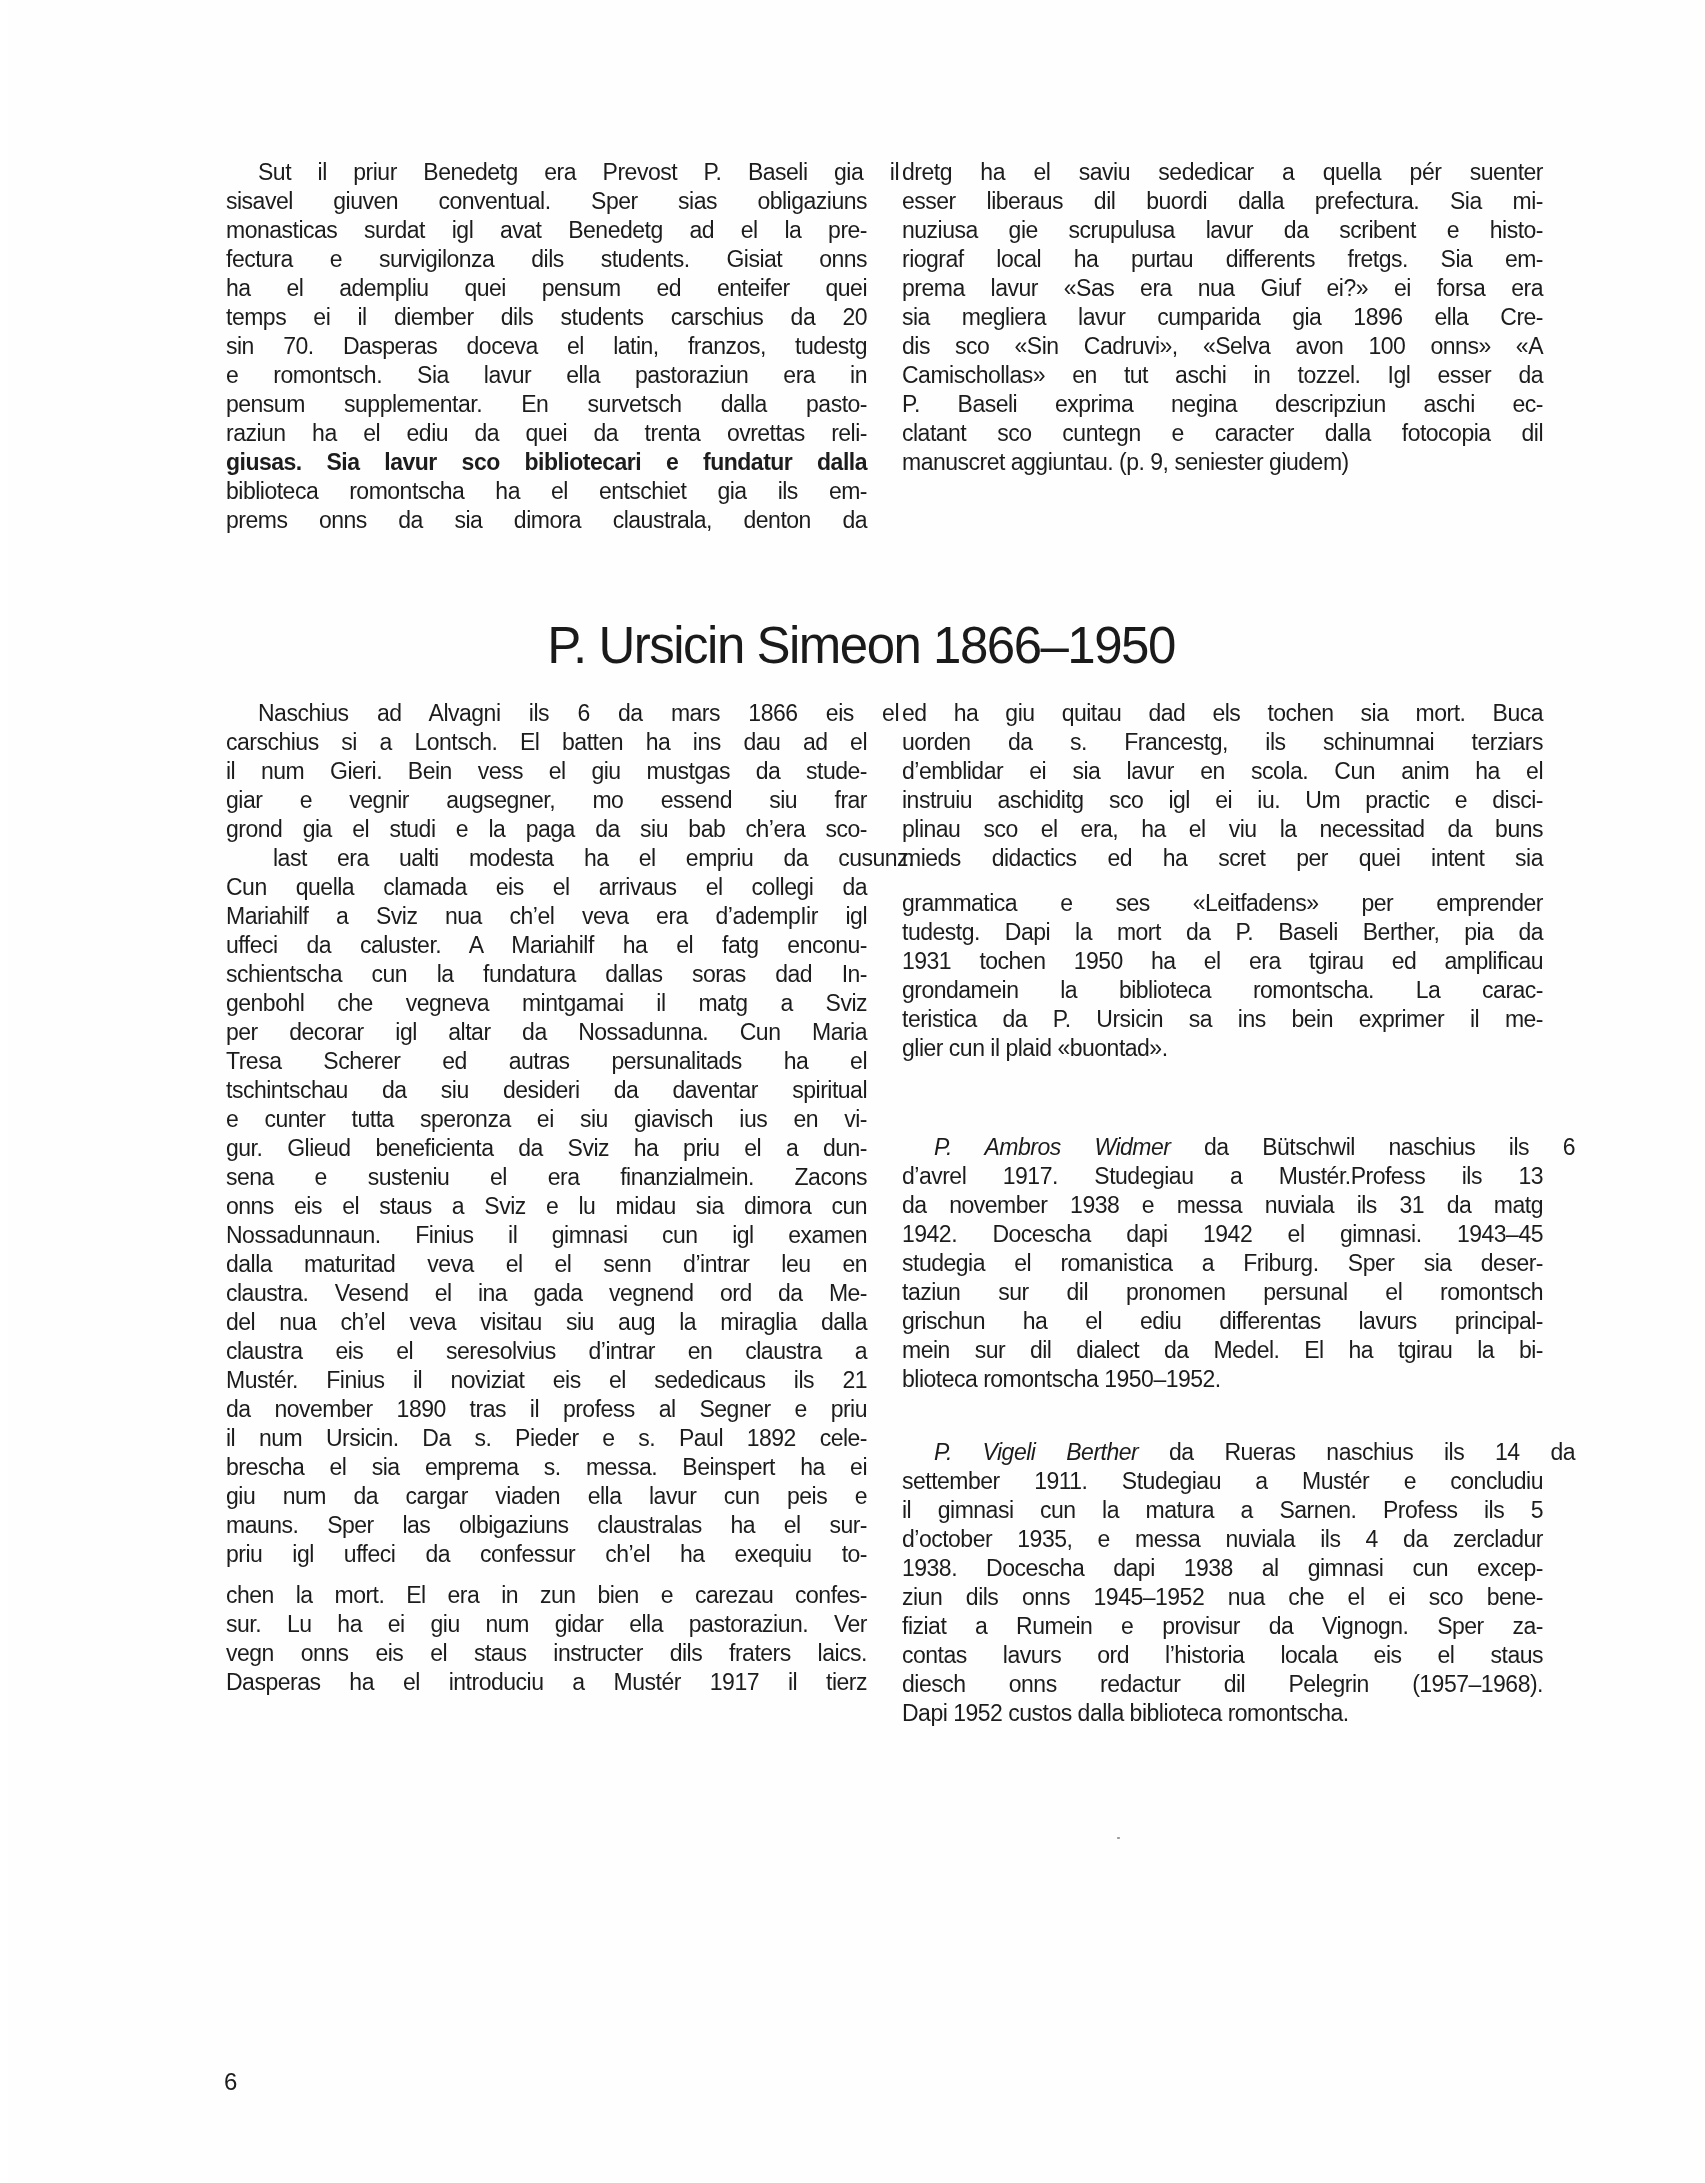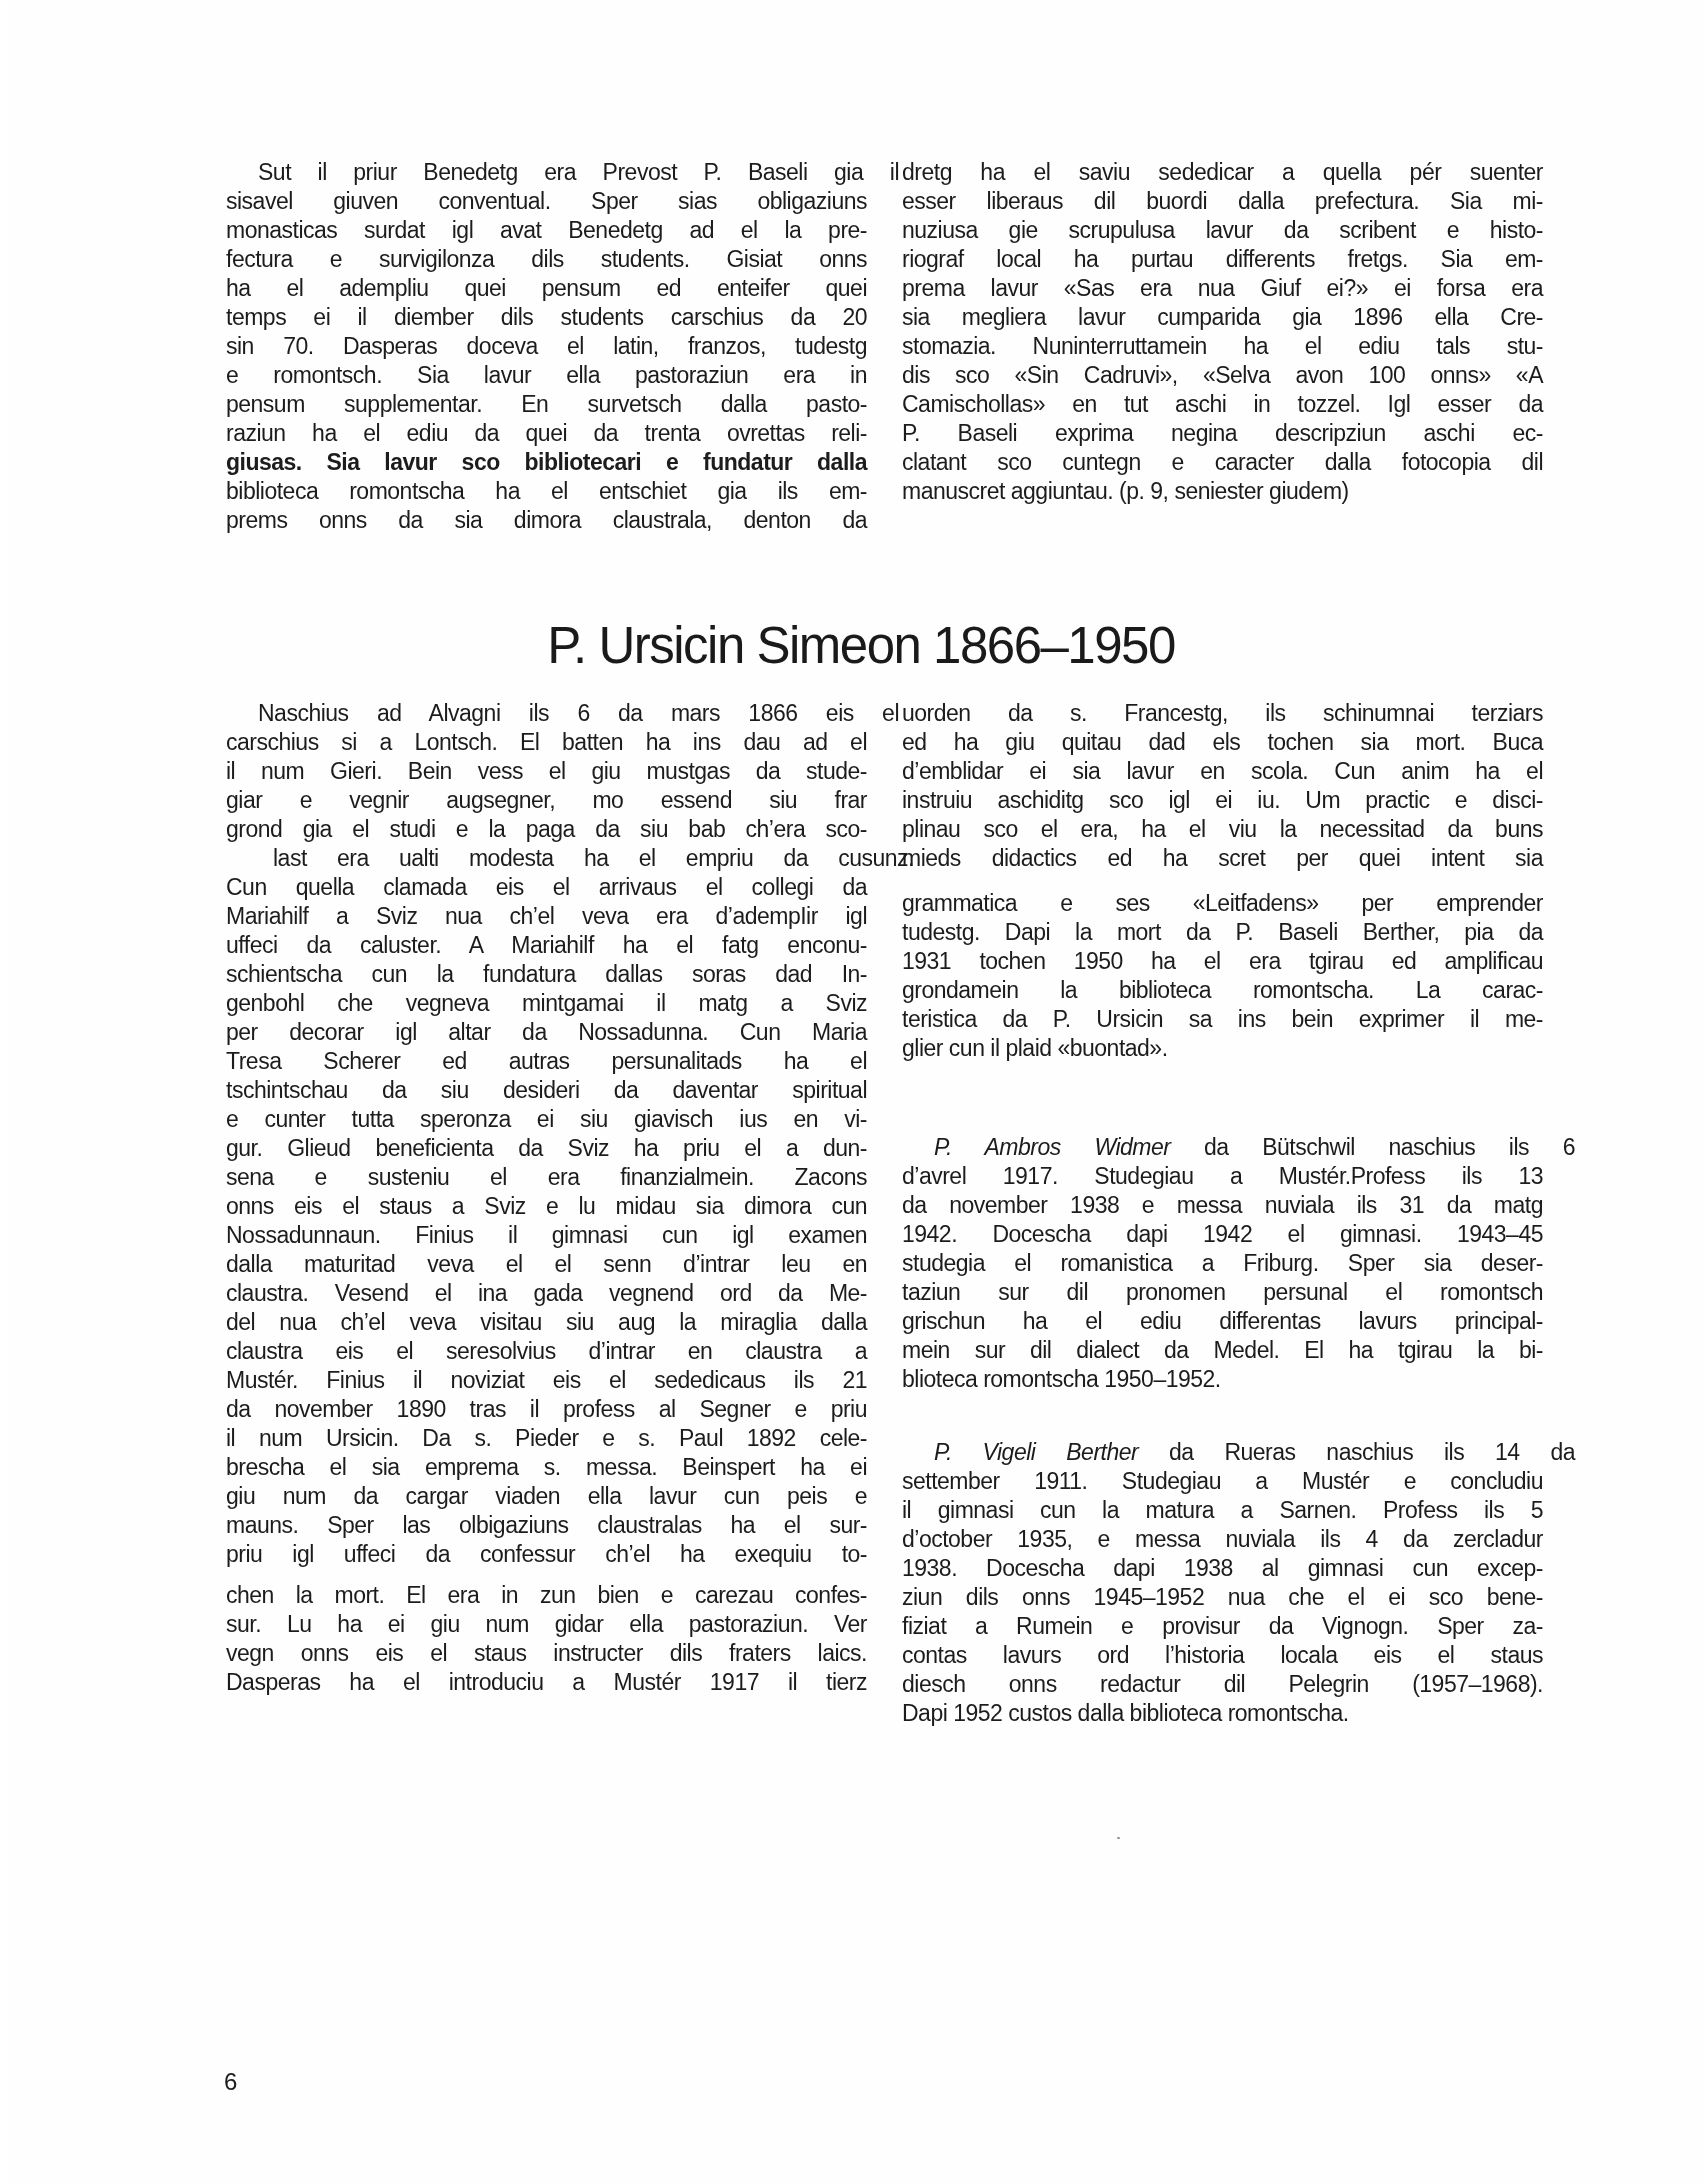--- a/index.html
+++ b/index.html
@@ -75,21 +75,20 @@
       <span class="line" style="display: block; width: 641px;">biblioteca romontscha ha el entschiet gia ils em-</span>
       <span class="line" style="display: block; width: 641px;">prems onns da sia dimora claustrala, denton da</span>
     </div>
   <div class="col" id="col1b">
       <span class="line" style="display: block; width: 641px;">dretg ha el saviu sededicar a quella pér suenter</span>
       <span class="line" style="display: block; width: 641px;">esser liberaus dil buordi dalla prefectura. Sia mi-</span>
       <span class="line" style="display: block; width: 641px;">nuziusa gie scrupulusa lavur da scribent e histo-</span>
       <span class="line" style="display: block; width: 641px;">riograf local ha purtau differents fretgs. Sia em-</span>
       <span class="line" style="display: block; width: 641px;">prema lavur «Sas era nua Giuf ei?» ei forsa era</span>
       <span class="line" style="display: block; width: 641px;">sia megliera lavur cumparida gia 1896 ella Cre-</span>
-      <span class="line" style="display: block; width: 641px;">stomazia. Nuninterruttamein ha el ediu tals stu-</span>
       <span class="line" style="display: block; width: 641px;">dis sco «Sin Cadruvi», «Selva avon 100 onns» «A</span>
       <span class="line" style="display: block; width: 641px;">Camischollas» en tut aschi in tozzel. Igl esser da</span>
       <span class="line" style="display: block; width: 641px;">P. Baseli exprima negina descripziun aschi ec-</span>
       <span class="line" style="display: block; width: 641px;">clatant sco cuntegn e caracter dalla fotocopia dil</span>
       <span class="line last" style="display: block; width: 641px;">manuscret aggiuntau. (p. 9, seniester giudem)</span>
     </div>
 
   <div class="title">P. Ursicin Simeon 1866–1950</div>
 
   <div class="col" id="col2a">
@@ -122,22 +121,22 @@
       <span class="line" style="display: block; width: 641px;">brescha el sia emprema s. messa. Beinspert ha ei</span>
       <span class="line" style="display: block; width: 641px;">giu num da cargar viaden ella lavur cun peis e</span>
       <span class="line" style="display: block; width: 641px;">mauns. Sper las olbigaziuns claustralas ha el sur-</span>
       <span class="line" style="display: block; width: 641px;">priu igl uffeci da confessur ch’el ha exequiu to-</span>
       <span class="line" style="display: block; width: 641px; margin-top: 12px;">chen la mort. El era in zun bien e carezau confes-</span>
       <span class="line" style="display: block; width: 641px;">sur. Lu ha ei giu num gidar ella pastoraziun. Ver</span>
       <span class="line" style="display: block; width: 641px;">vegn onns eis el staus instructer dils fraters laics.</span>
       <span class="line" style="display: block; width: 641px;">Dasperas ha el introduciu a Mustér 1917 il tierz</span>
     </div>
   <div class="col" id="col2b">
+      <span class="line" style="display: block; width: 641px;">ed ha giu quitau dad els tochen sia mort. Buca</span>
       <span class="line" style="display: block; width: 641px;">uorden da s. Francestg, ils schinumnai terziars</span>
-      <span class="line" style="display: block; width: 641px;">ed ha giu quitau dad els tochen sia mort. Buca</span>
       <span class="line" style="display: block; width: 641px;">d’emblidar ei sia lavur en scola. Cun anim ha el</span>
       <span class="line" style="display: block; width: 641px;">instruiu aschiditg sco igl ei iu. Um practic e disci-</span>
       <span class="line" style="display: block; width: 641px;">plinau sco el era, ha el viu la necessitad da buns</span>
       <span class="line" style="display: block; width: 641px;">mieds didactics ed ha scret per quei intent sia</span>
       <span class="line" style="display: block; width: 641px; margin-top: 16px;">grammatica e ses «Leitfadens» per emprender</span>
       <span class="line" style="display: block; width: 641px;">tudestg. Dapi la mort da P. Baseli Berther, pia da</span>
       <span class="line" style="display: block; width: 641px;">1931 tochen 1950 ha el era tgirau ed amplificau</span>
       <span class="line" style="display: block; width: 641px;">grondamein la biblioteca romontscha. La carac-</span>
       <span class="line" style="display: block; width: 641px;">teristica da P. Ursicin sa ins bein exprimer il me-</span>
       <span class="line last" style="display: block; width: 641px;">glier cun il plaid «buontad».</span>

